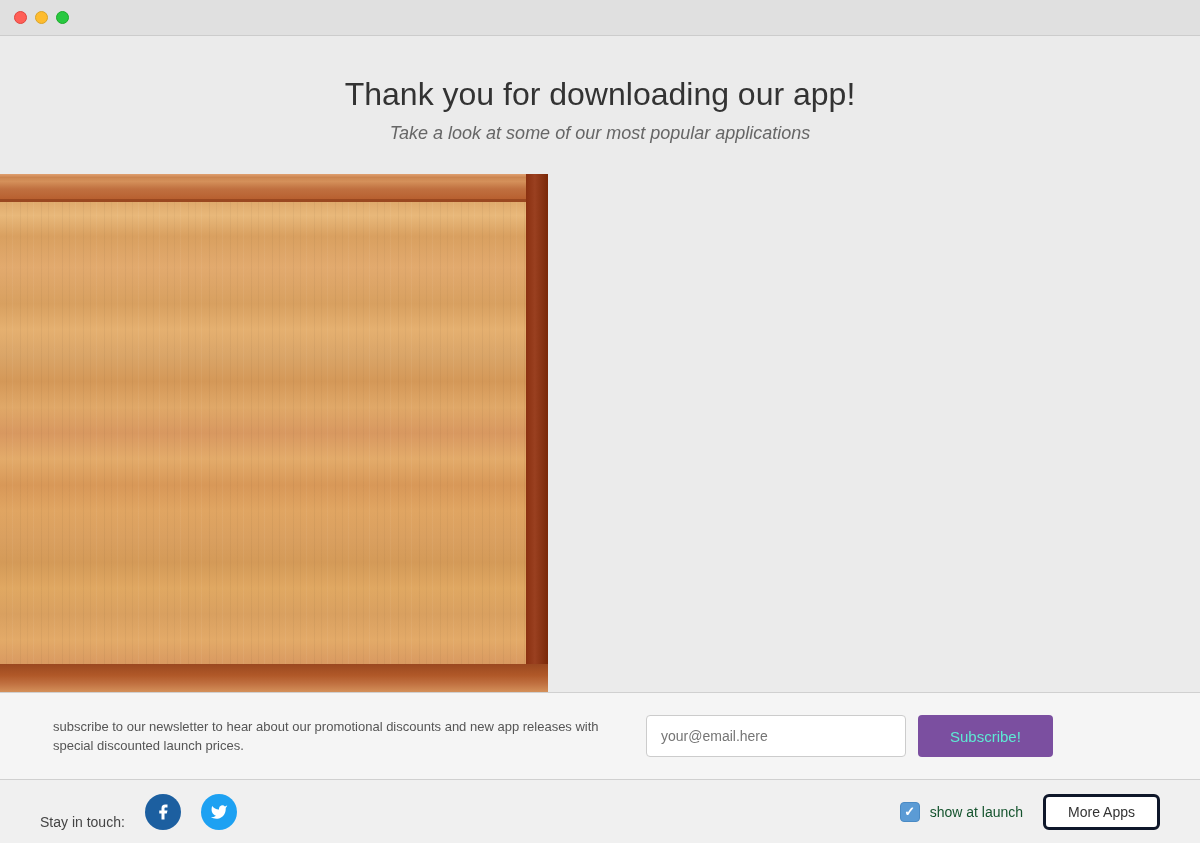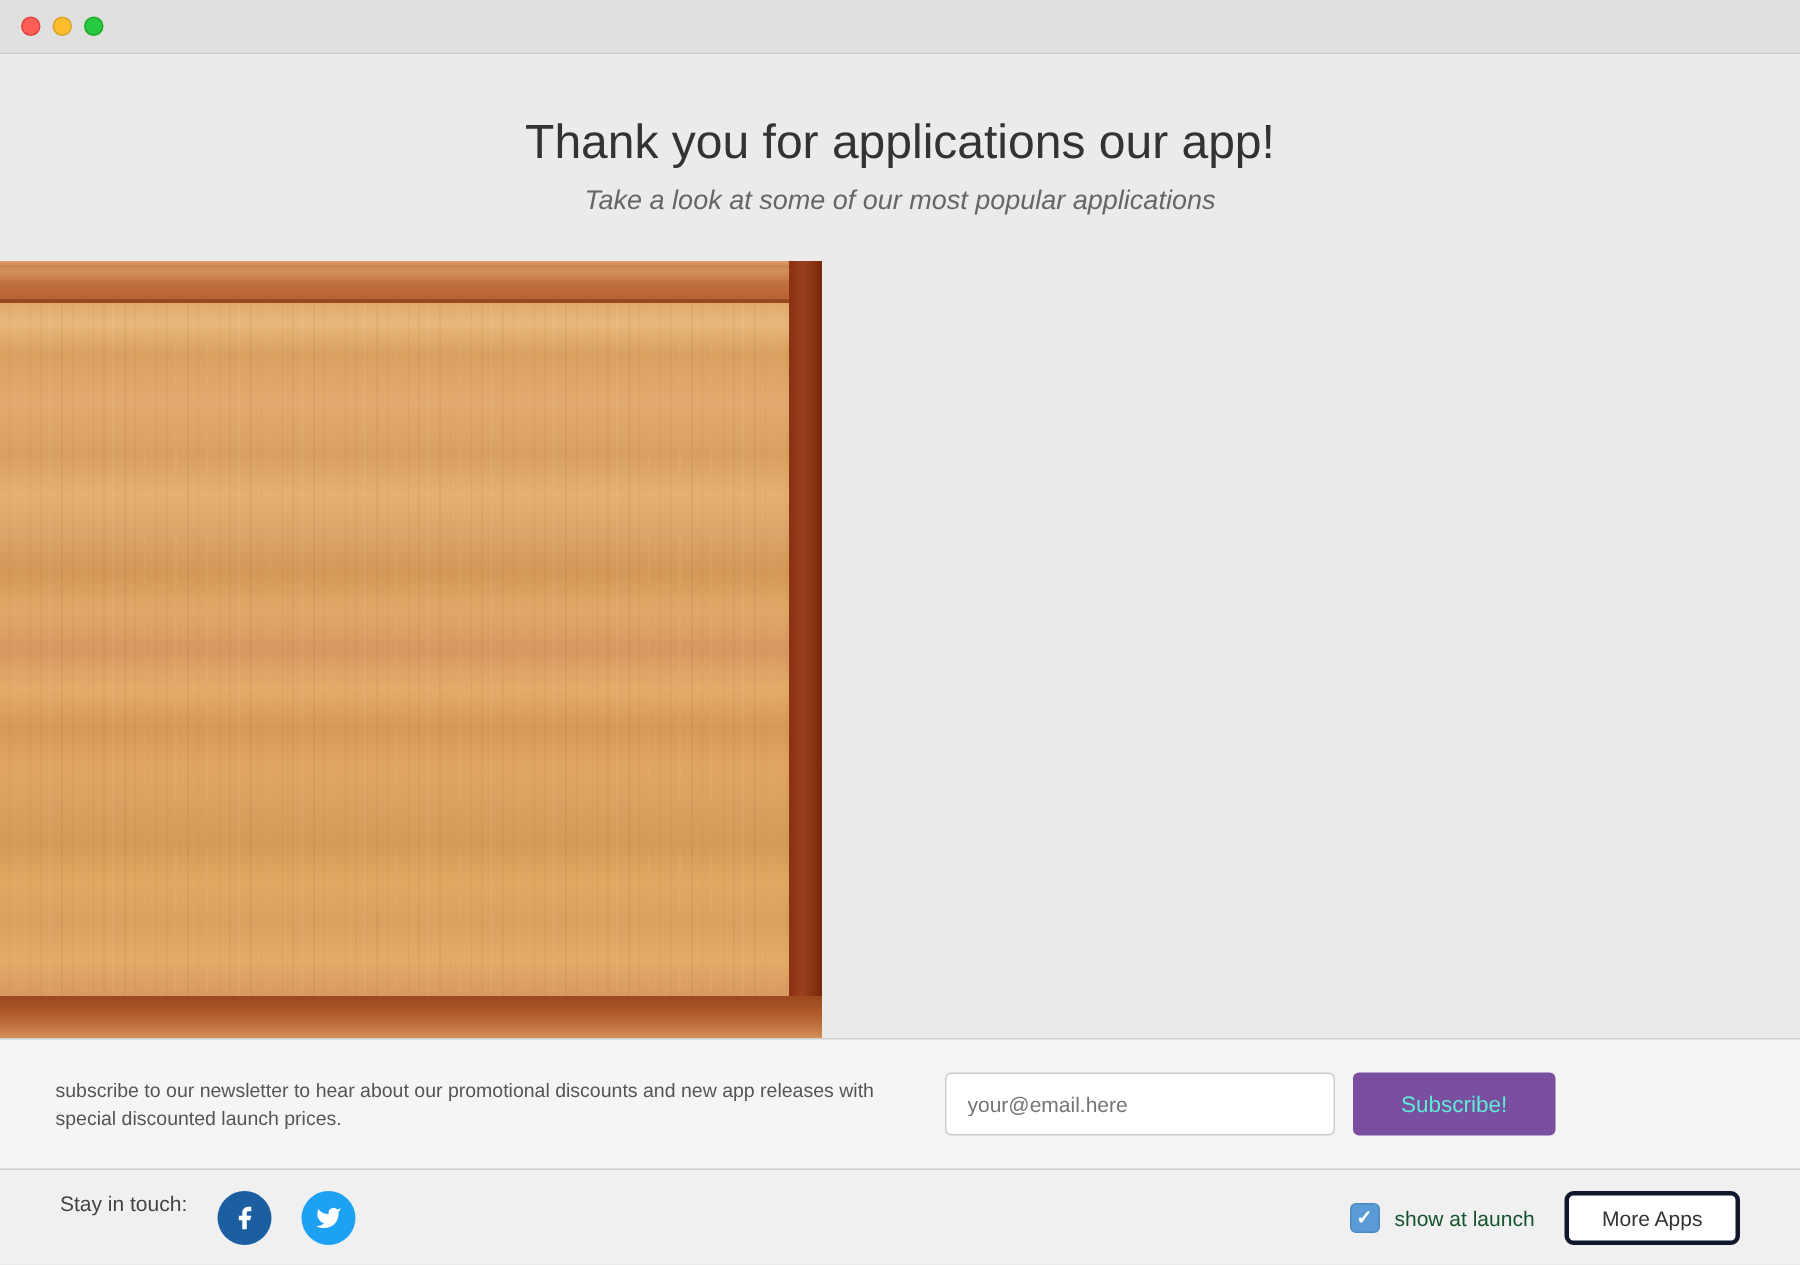--- a/index.html
+++ b/index.html
@@ -199,21 +199,21 @@
     
     .right-content {
       flex: 1;
       background: #ebebeb;
     }
 
     
     .newsletter-section {
       background: #f5f5f5;
       border-top: 1px solid #d0d0d0;
-      padding: 22px 37px;
+      padding: 22px 53px;
       display: flex;
       align-items: center;
       gap: 30px;
       flex-shrink: 0;
     }
 
     .newsletter-text {
       flex: 1;
       font-size: 13px;
       color: #555;
@@ -260,21 +260,21 @@
       border-top: 1px solid #d0d0d0;
       height: 64px;
       display: flex;
       align-items: center;
       padding: 0 40px;
       flex-shrink: 0;
     }
 
     .stay-in-touch {
       display: flex;
-      align-items: flex-start;
+      align-items: flex-end;
       gap: 20px;
     }
 
     .stay-label {
       font-size: 14px;
       color: #444;
       font-weight: 500;
     }
 
     .social-icon {
@@ -355,21 +355,21 @@
   <div class="traffic-lights">
     <div class="traffic-light close"></div>
     <div class="traffic-light minimize"></div>
     <div class="traffic-light maximize"></div>
   </div>
 </div>
 
 <div class="main-content">
 
   <div class="header">
-    <h1>Thank you for applications our app!</h1>
+    <h1>Thank you for downloading our app!</h1>
     <p>Take a look at some of our most popular applications</p>
   </div>
 
   <div class="showcase">
 
     <div class="shelf-container">
       <div class="shelf">
         <div class="shelf-top"></div>
         <div class="shelf-right"></div>
         <div class="shelf-bottom"></div>

